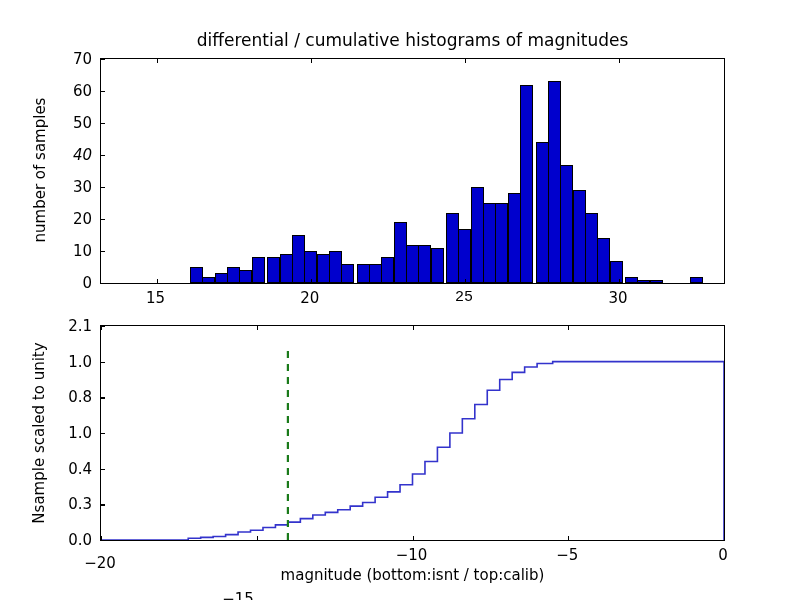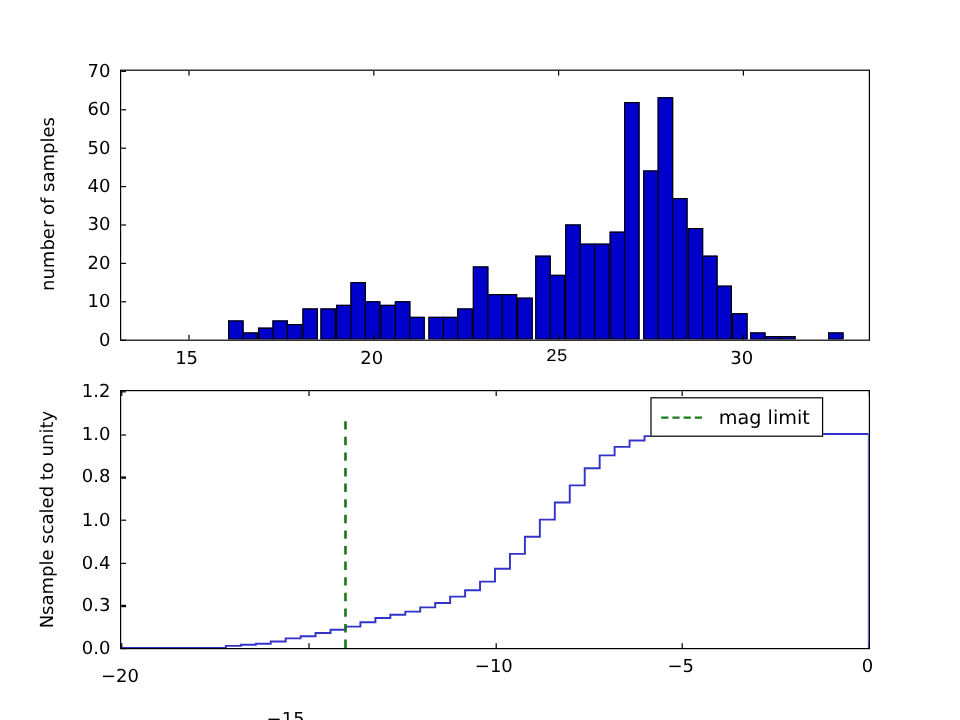--- a/index.html
+++ b/index.html
@@ -65,28 +65,29 @@
   }
   .legend-dash{display:inline-block;width:34px;height:0;border-top:2.2px dashed #1a7a1a;}
 
   svg{display:block;}
 </style>
 </head>
 <body>
 
 <div id="figure">
 
+  <div class="title">differential / cumulative histograms of magnitudes</div>
 
   <div class="ylabel" id="ylabel-top">number of samples</div>
   <div id="ytl-top">
       <div class="ytick" style="left: 46px; top: 275px;">0</div>
       <div class="ytick" style="left: 46px; top: 243px;">10</div>
       <div class="ytick" style="left: 46px; top: 211px;">20</div>
       <div class="ytick" style="left: 46px; top: 179px;">30</div>
-      <div class="ytick" style="left: 46px; top: 147px;">40</div>
+      <div class="ytick" style="left: 46px; top: 147px; font-style: italic;">40</div>
       <div class="ytick" style="left: 46px; top: 115px;">50</div>
       <div class="ytick" style="left: 46px; top: 83px;">60</div>
       <div class="ytick" style="left: 46px; top: 51px;">70</div>
     </div>
   <div id="xtl-top">
       <div class="xtick" style="left: 125.515px; top: 289px;">15</div>
       <div class="xtick" style="left: 279.723px; top: 289px;">20</div>
       <div class="xtick" style="left: 433.931px; top: 289px; font-family: Liberation Mono, monospace;">25</div>
       <div class="xtick" style="left: 588.139px; top: 289px;">30</div>
     </div>
@@ -146,28 +147,29 @@
         <div class="tickmark tick-x" style="left: 209.723px; top: 0px;"></div>
         <div class="tickmark tick-x" style="left: 209.723px; top: 220px;"></div>
         <div class="tickmark tick-x" style="left: 363.931px; top: 0px;"></div>
         <div class="tickmark tick-x" style="left: 363.931px; top: 220px;"></div>
         <div class="tickmark tick-x" style="left: 518.139px; top: 0px;"></div>
         <div class="tickmark tick-x" style="left: 518.139px; top: 220px;"></div>
       </div>
   </div>
 
   <div class="ylabel" id="ylabel-bottom">Nsample scaled to unity</div>
+  <div id="xlabel-bottom">magnitude (bottom:isnt / top:calib)</div>
   <div id="ytl-bot">
       <div class="ytick" style="left: 46px; top: 532px;">0.0</div>
       <div class="ytick" style="left: 46px; top: 496.333px;">0.3</div>
       <div class="ytick" style="left: 46px; top: 460.667px;">0.4</div>
       <div class="ytick" style="left: 46px; top: 425px;">1.0</div>
       <div class="ytick" style="left: 46px; top: 389.333px;">0.8</div>
       <div class="ytick" style="left: 46px; top: 353.667px;">1.0</div>
-      <div class="ytick" style="left: 46px; top: 318px;">1.2</div>
+      <div class="ytick" style="left: 46px; top: 318px;">2.1</div>
     </div>
   <div id="xtl-bot">
       <div class="xtick" style="left: 70px; top: 554px;">−20</div>
       <div class="xtick" style="left: 208px; top: 546px; margin-top: 44px;">−15</div>
       <div class="xtick" style="left: 381.5px; top: 546px;">−10</div>
       <div class="xtick" style="left: 537.25px; top: 546px;">−5</div>
       <div class="xtick" style="left: 693px; top: 546px;">0</div>
     </div>
 
   <div class="axes" id="axes-bottom">
@@ -191,18 +193,14 @@
         <div class="tickmark tick-x" style="left: 155.75px; top: 210px;"></div>
         <div class="tickmark tick-x" style="left: 311.5px; top: 0px;"></div>
         <div class="tickmark tick-x" style="left: 311.5px; top: 210px;"></div>
         <div class="tickmark tick-x" style="left: 467.25px; top: 0px;"></div>
         <div class="tickmark tick-x" style="left: 467.25px; top: 210px;"></div>
         <div class="tickmark tick-x" style="left: 623px; top: 0px;"></div>
         <div class="tickmark tick-x" style="left: 623px; top: 210px;"></div>
       </div>
   </div>
 
-  <div id="legend">
-    <span class="legend-dash" style="border-top-color: rgb(26, 122, 26);"></span>
-    <span>mag limit</span>
-  </div>
 
 </div>
 
 </body></html>

